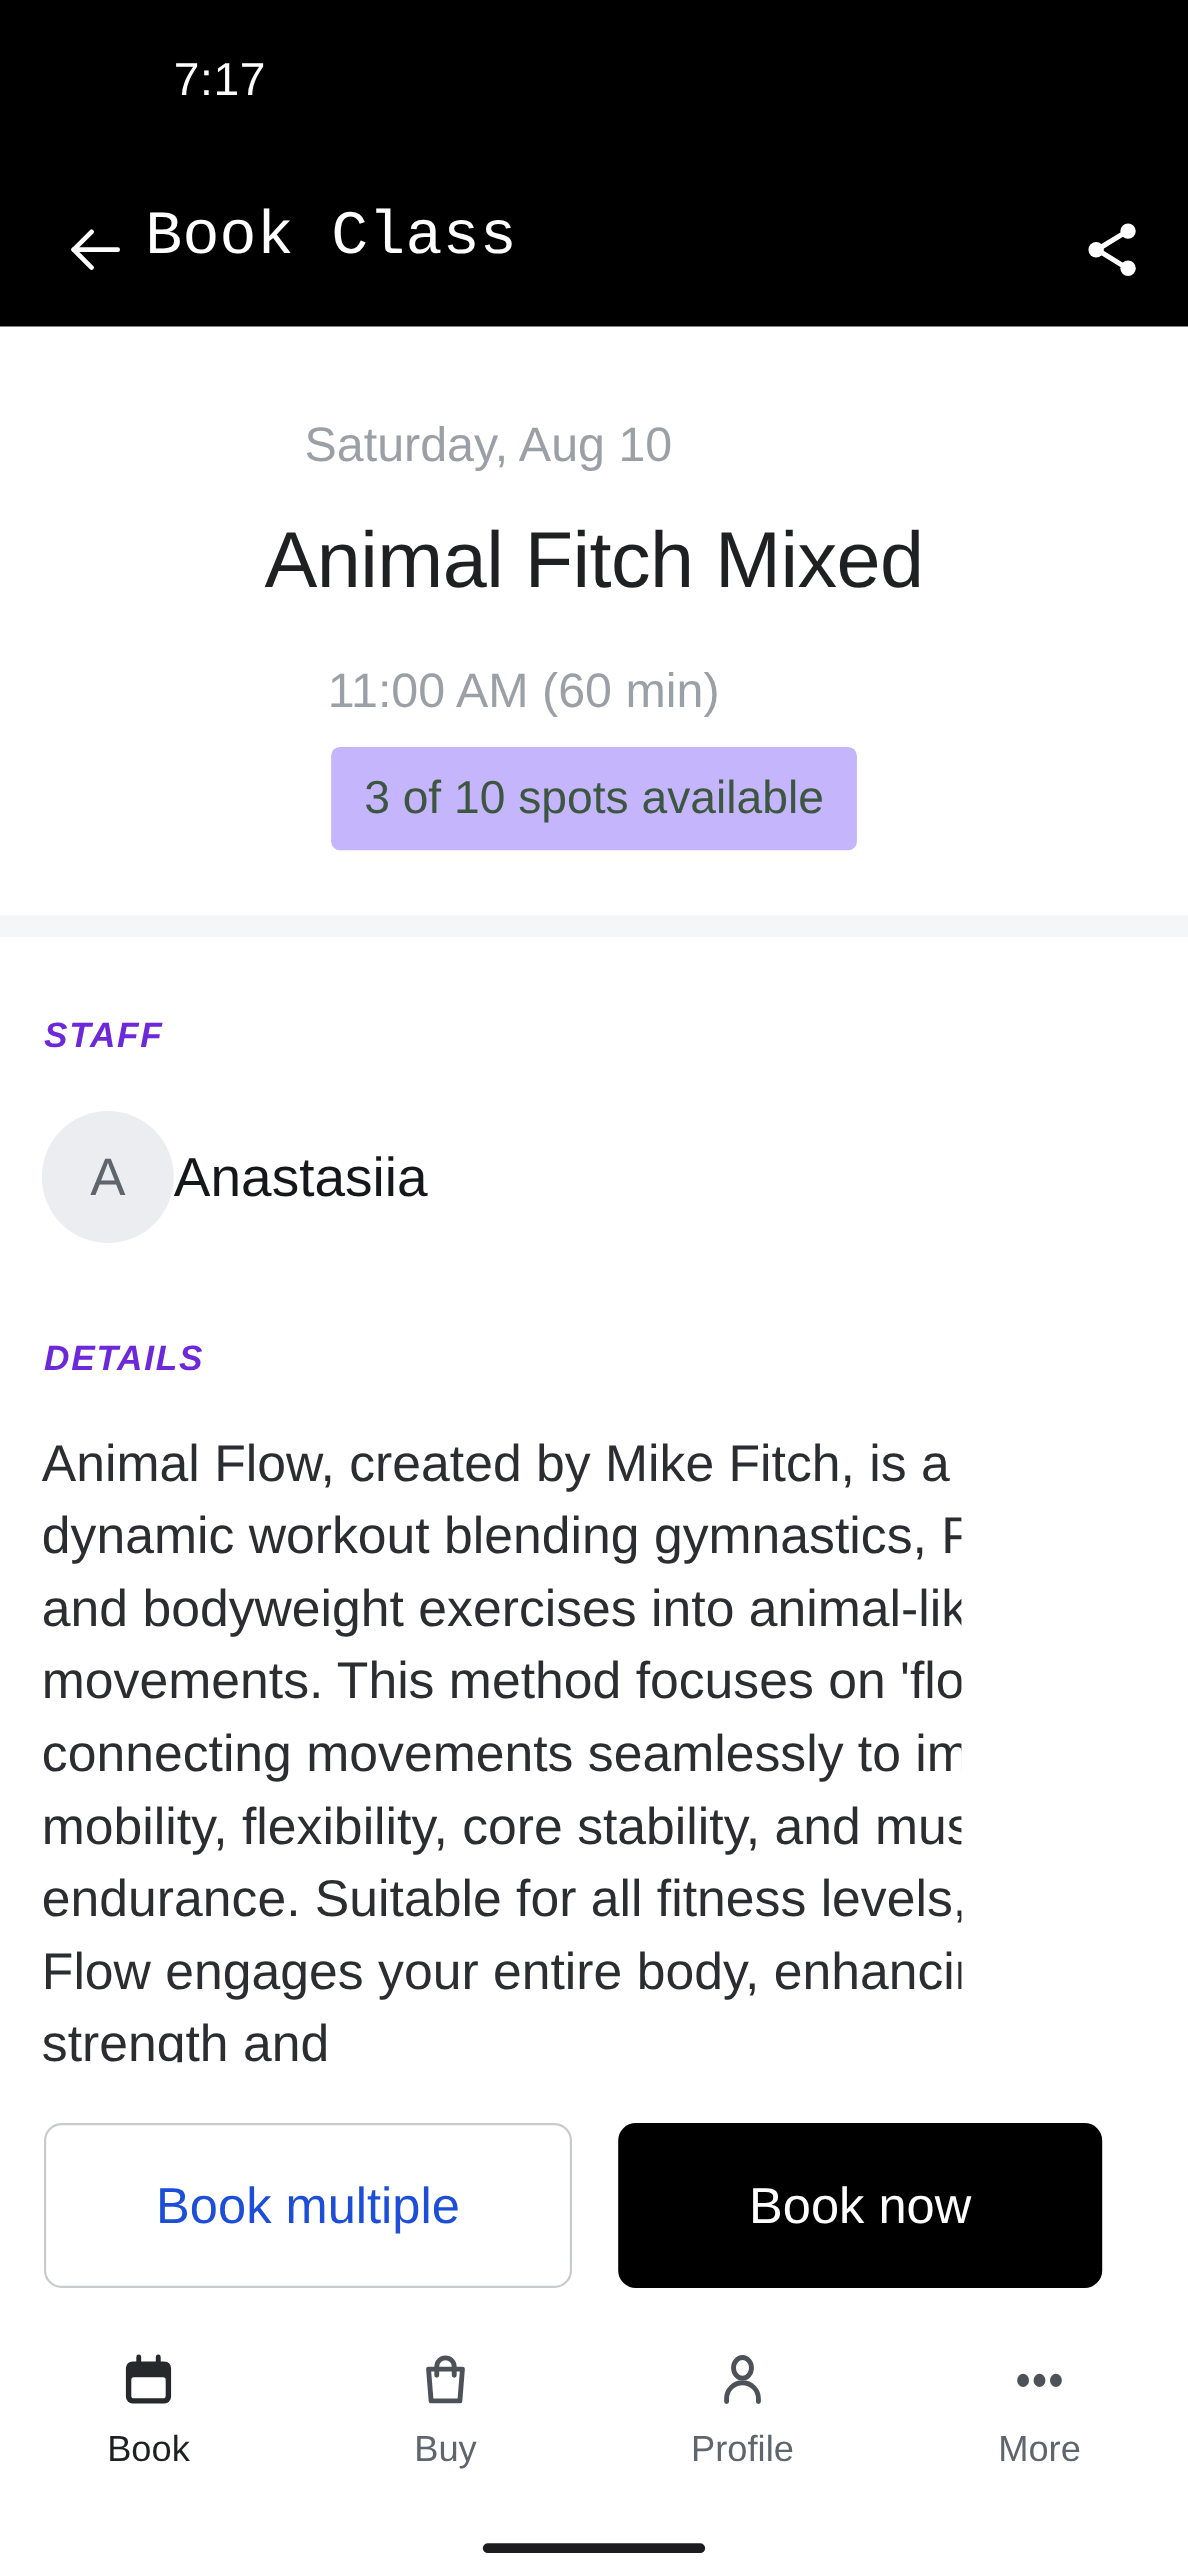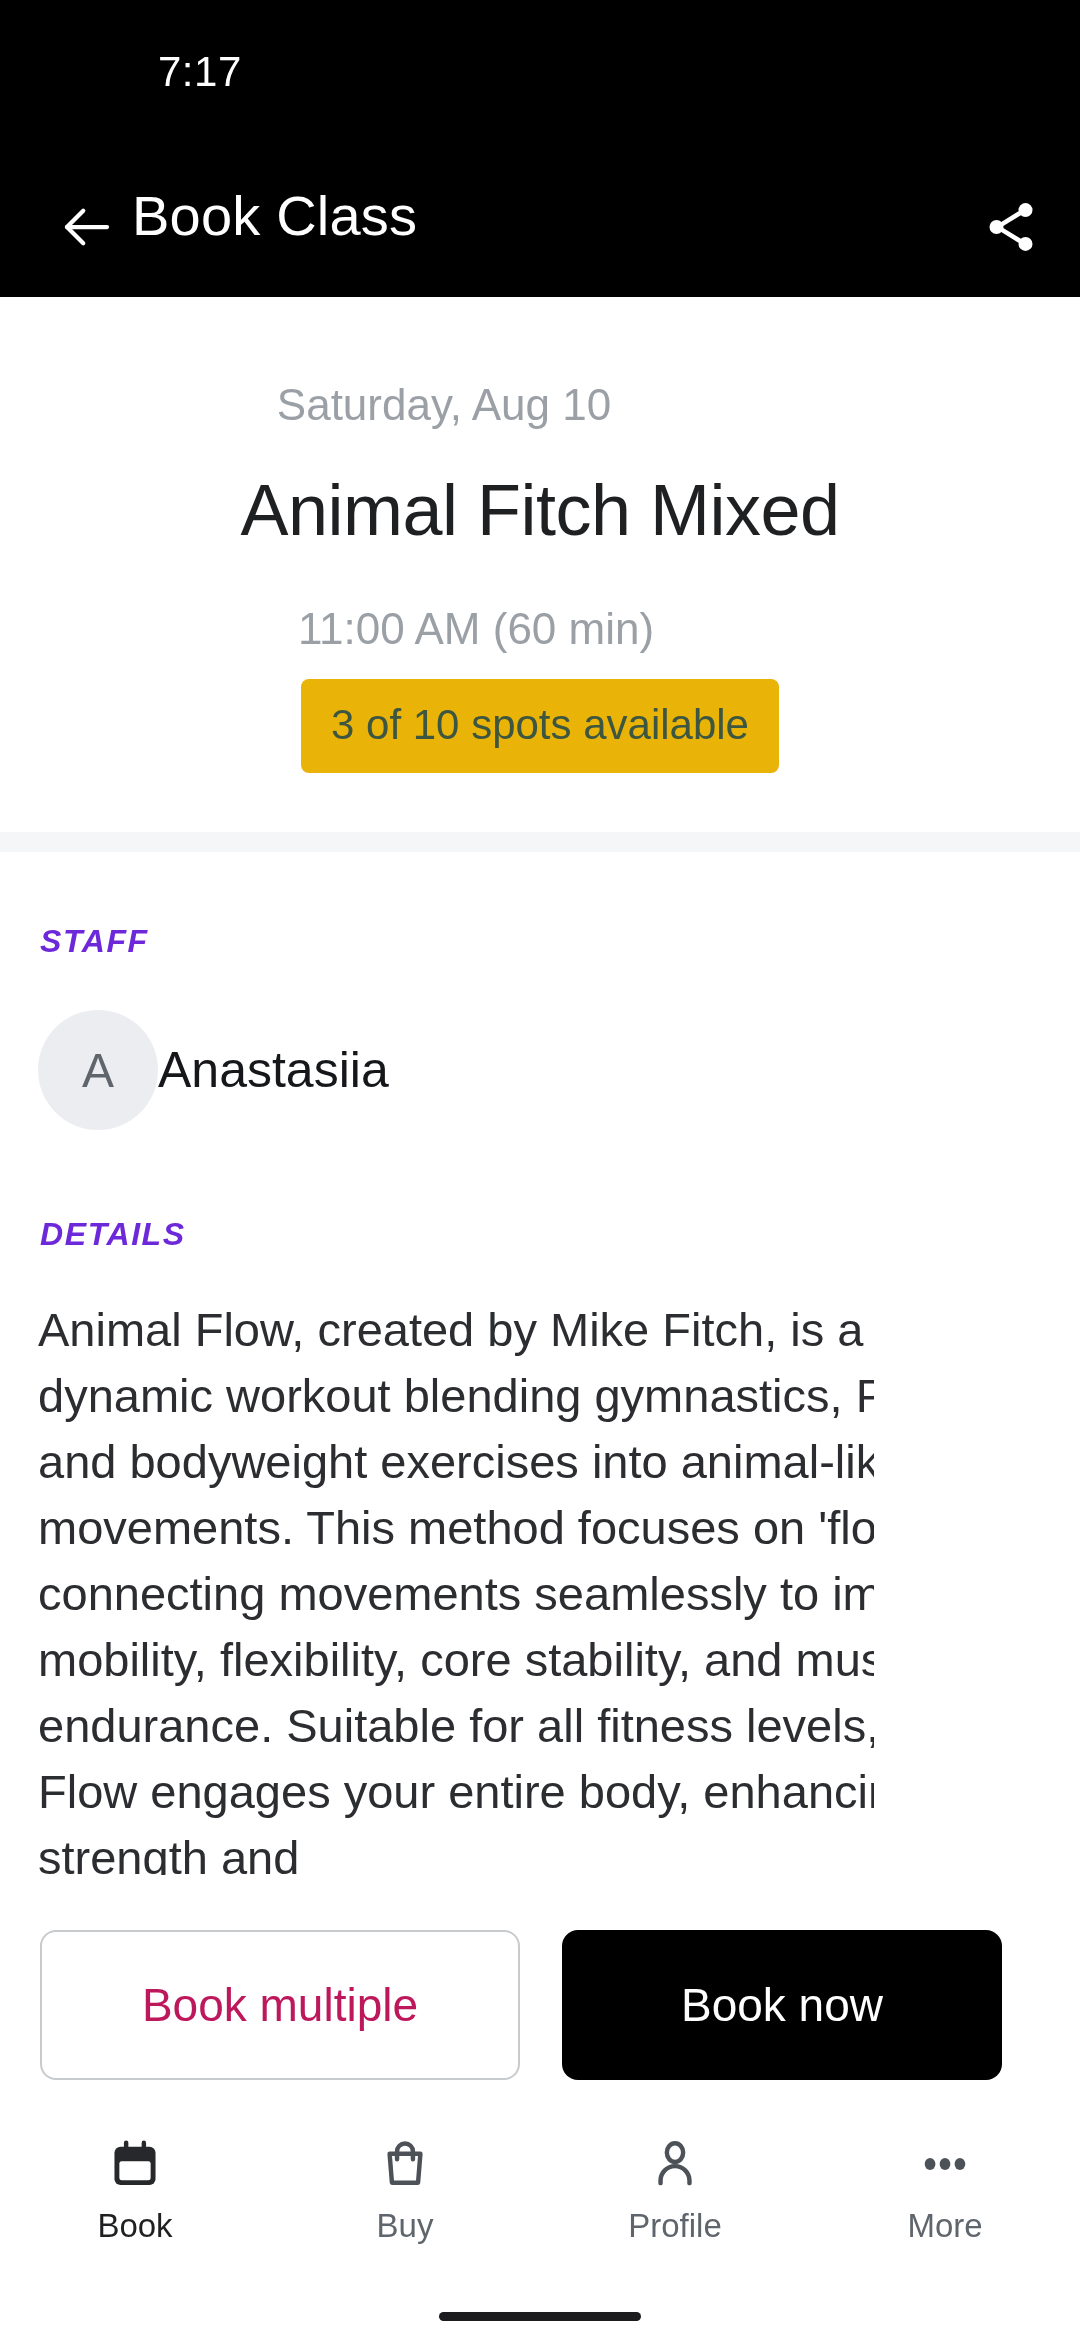--- a/index.html
+++ b/index.html
@@ -27,20 +27,21 @@
     background:#000000;
   }
   #back-button{
     position:absolute; left:38px; top:186px; width:98px; height:86px;
     display:flex; align-items:center; justify-content:center;
   }
   #app-title{
     position:absolute; left:132px; top:183px;
     color:#ffffff; font-size:56px; font-weight:400; letter-spacing:.2px;
     white-space:nowrap;
+    font-family:Liberation Mono, monospace;
   }
   #share-button{
     position:absolute; left:964px; top:186px; width:94px; height:86px;
     display:flex; align-items:center; justify-content:center;
   }
 
   
   #class-summary{
     position:absolute; left:0; top:297px; width:1080px; height:535px;
     background:#ffffff; text-align:center;
@@ -52,21 +53,21 @@
   #class-title{
     position:absolute; left:0; top:172px; width:1080px;
     font-size:72px; color:#1f2022; font-weight:400; letter-spacing:-.5px;
   }
   #class-time{
     position:absolute; left:0; top:307px; width:952px;
     font-size:44px; color:#9aa0a6;
   }
   #spots-badge{
     position:absolute; left:50%; top:382px; transform:translateX(-50%);
-    background:#eab308; color:#3d5640;
+    background:#c4b5fd; color:#3d5640;
     font-size:42px; padding:22px 30px 24px; border-radius:8px;
     white-space:nowrap;
   }
 
   
   #section-divider{
     position:absolute; left:0; top:832px; width:1080px; height:20px;
     background:#f5f6f7;
   }
 
@@ -110,21 +111,21 @@
     position:absolute; left:0; top:1875px; width:1080px; height:230px;
     background:#ffffff;
   }
   .action-btn{
     position:absolute; top:55px; height:150px; border-radius:16px;
     display:flex; align-items:center; justify-content:center;
     font-size:46px; font-family:"Liberation Sans", sans-serif;
   }
   #book-multiple-button{
     left:40px; width:480px;
-    background:#ffffff; color:#be185d;
+    background:#ffffff; color:#1d4ed8;
     border:2px solid #c8cbce;
   }
   #book-now-button{
     left:562px; width:440px;
     background:#000000; color:#ffffff; border:none;
   }
 
   
   #bottom-nav{
     position:absolute; left:0; top:2105px; width:1080px; height:190px;

